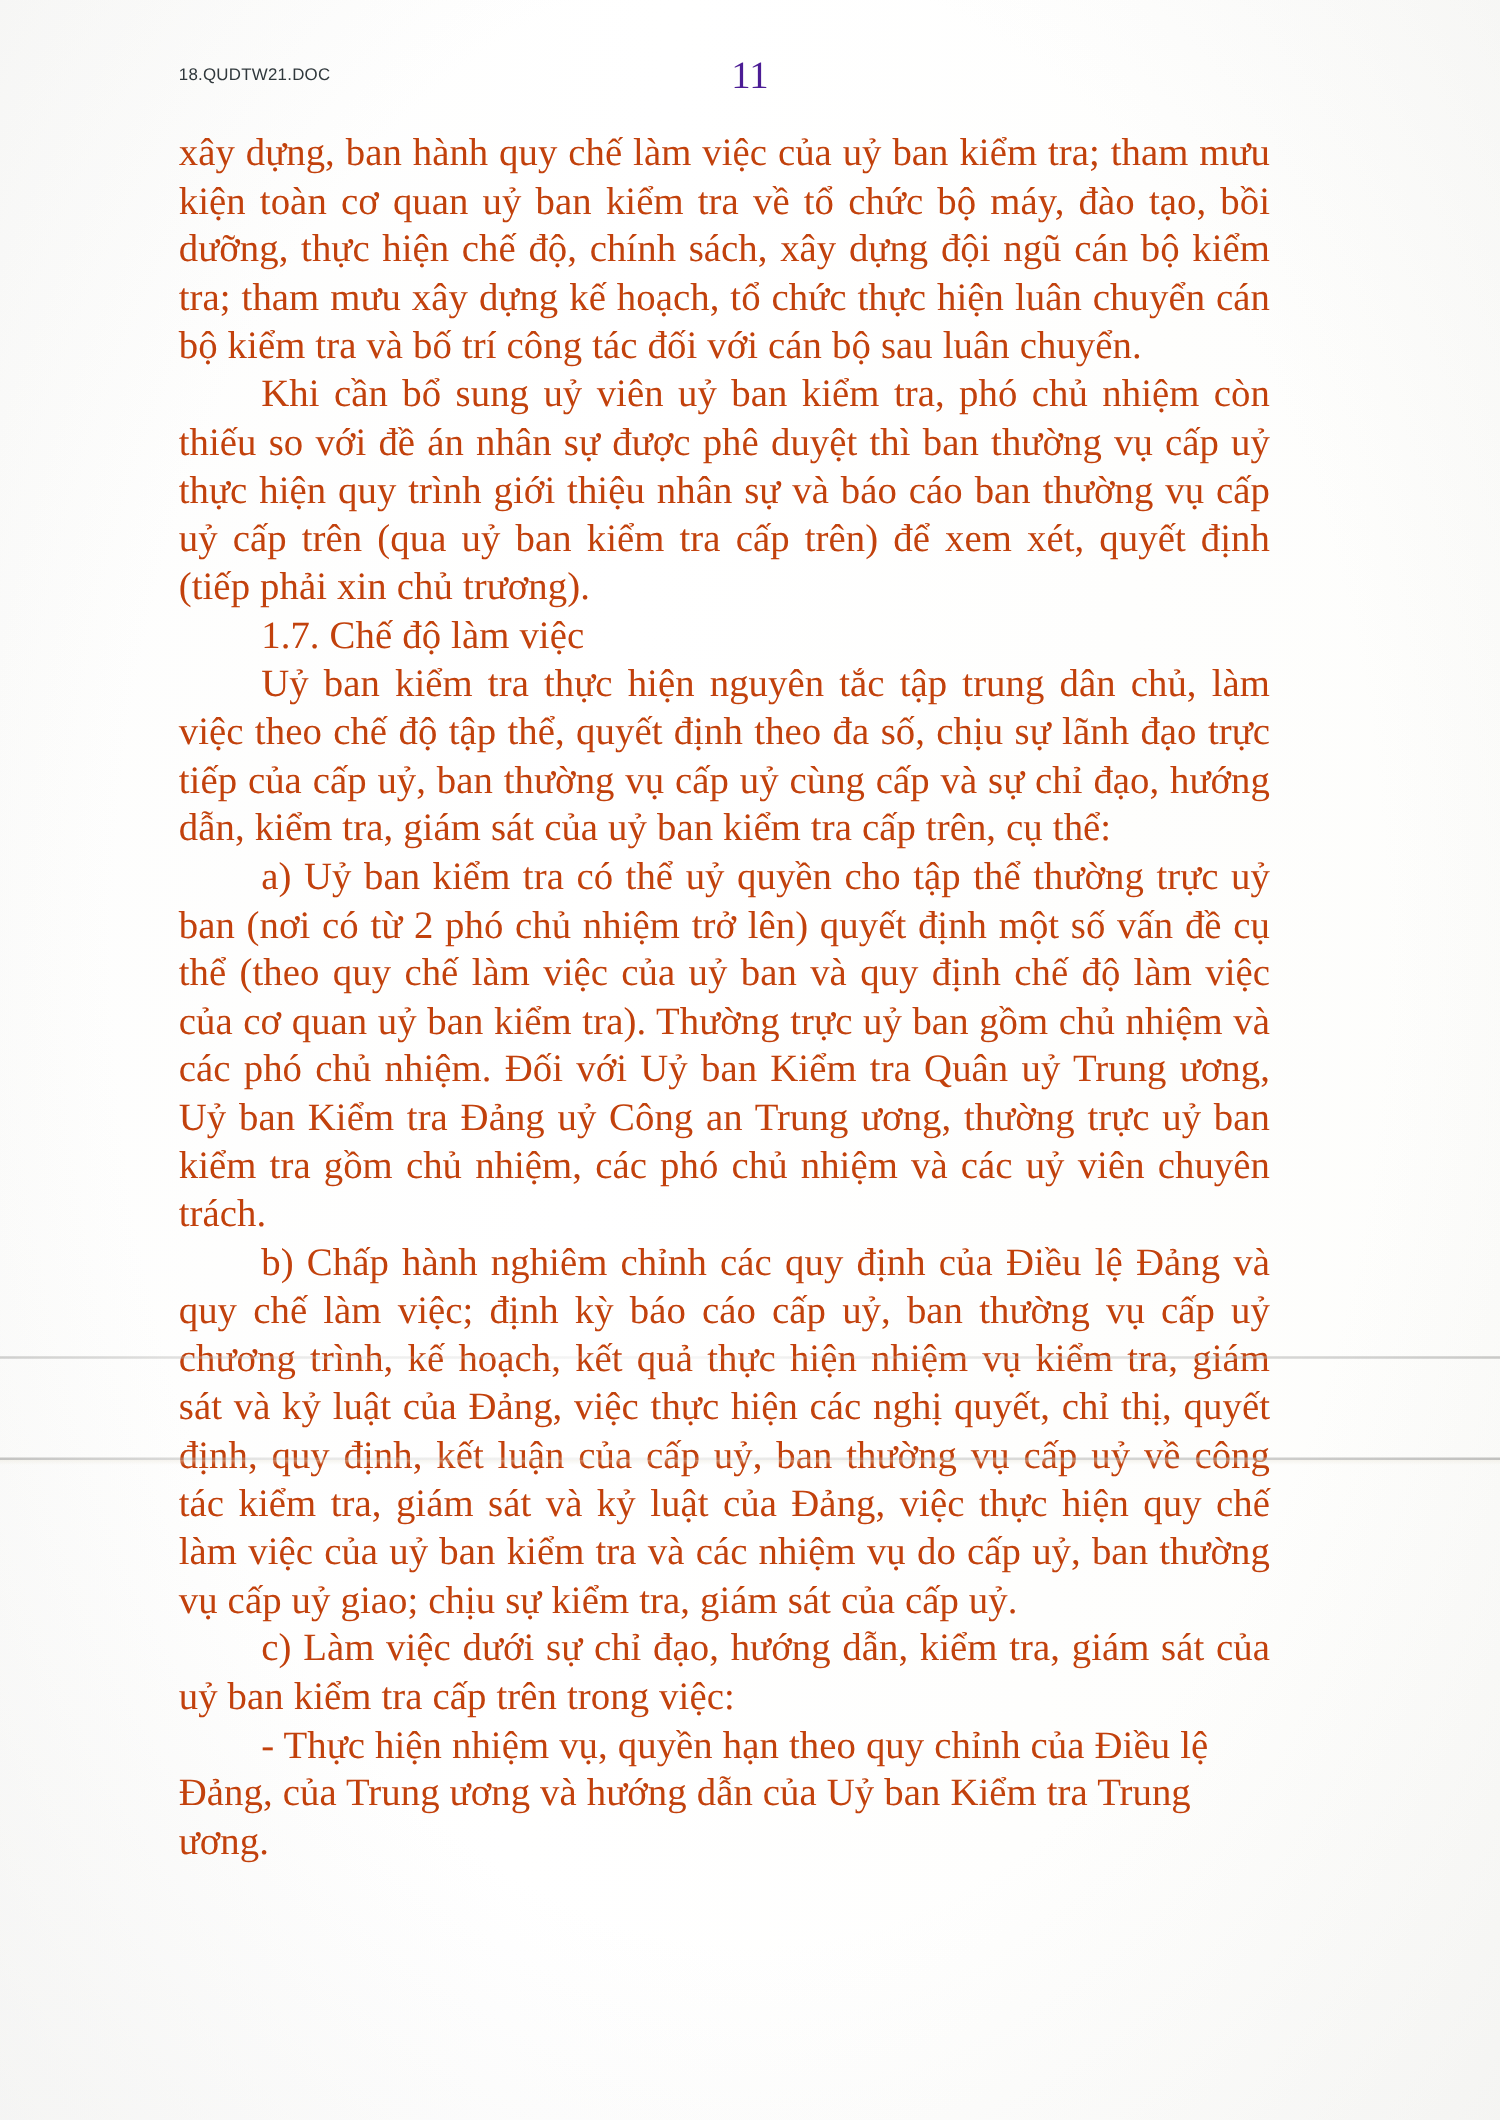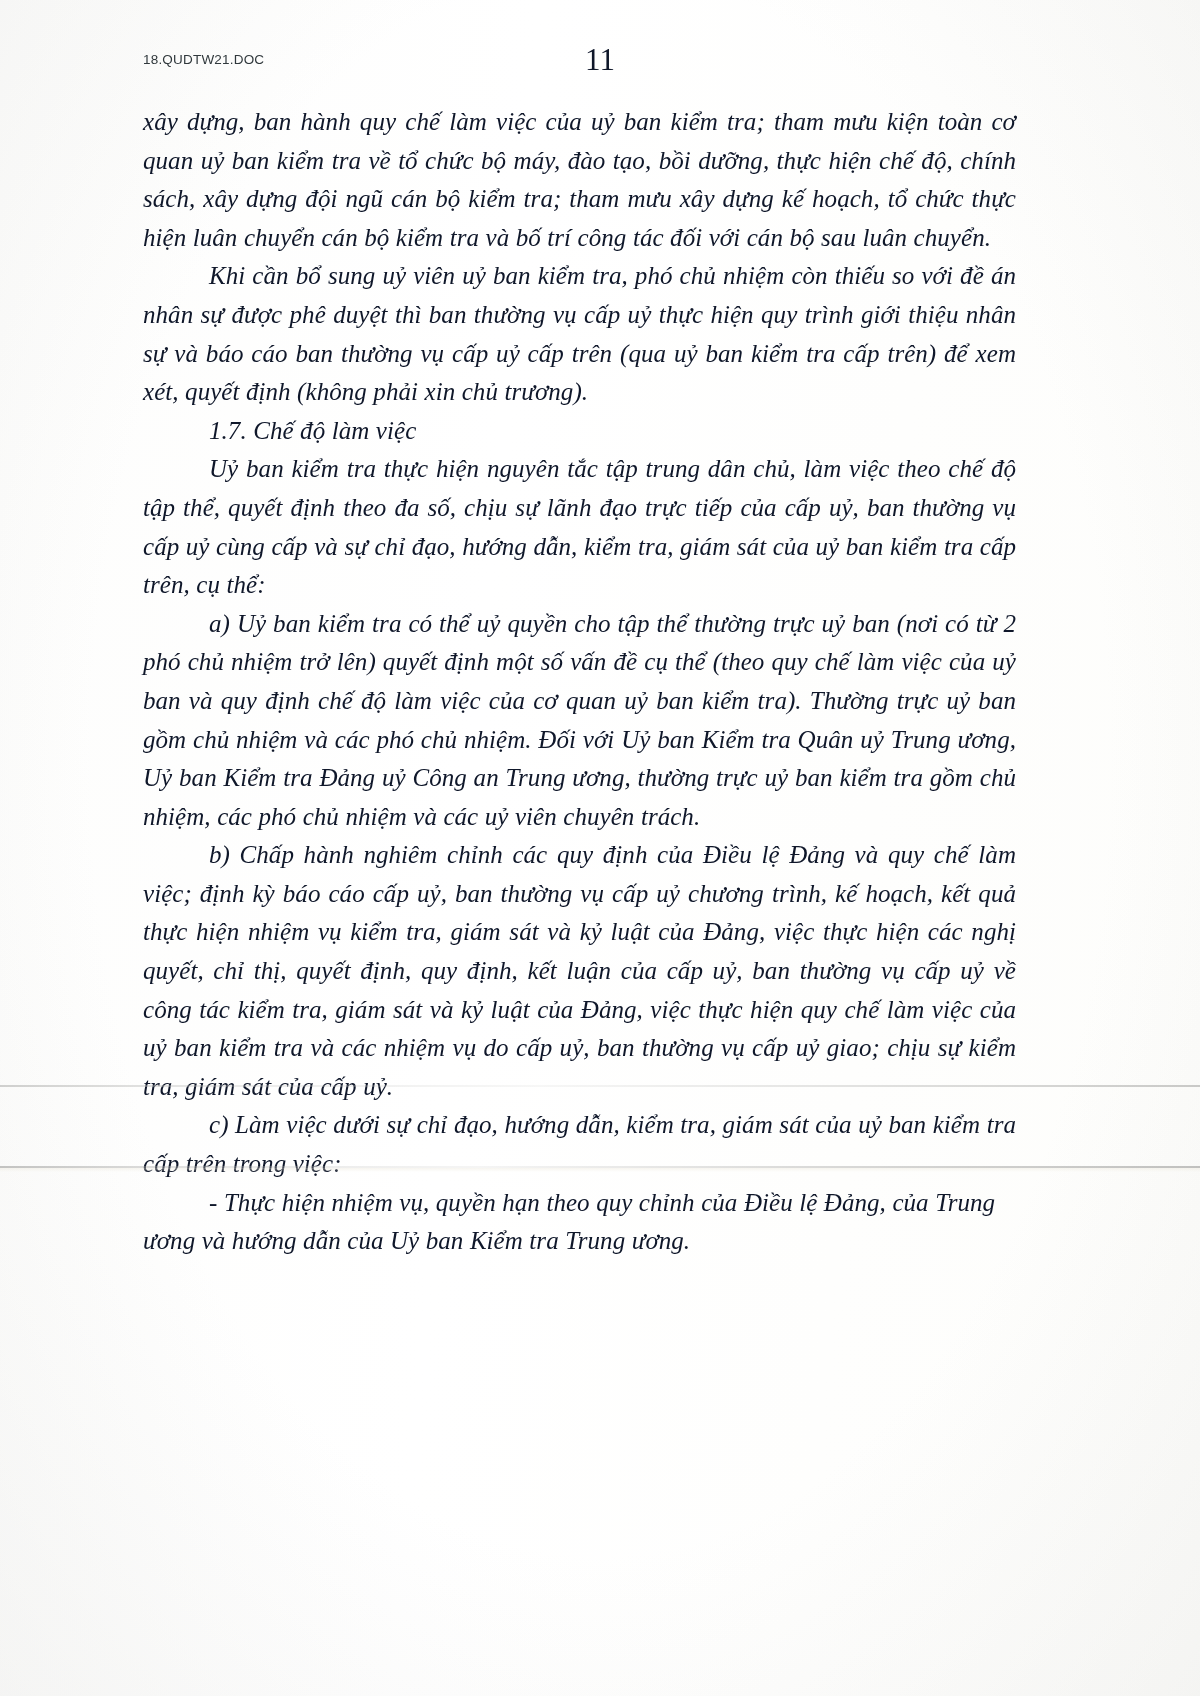--- a/index.html
+++ b/index.html
@@ -56,42 +56,41 @@
     color: #30383c;
     white-space: nowrap;
   }
   .page-number {
     position: absolute;
     left: 0;
     top: 0;
     width: 1200px;
     text-align: center;
     font-size: 31px;
-    color: #0f172a;
+    color: #4c1d95;
     font-family: "Liberation Serif", "DejaVu Serif", serif;
   }
 
   
   .body-block {
     position: absolute;
     left: 143px;
     top: 103px;
     width: 873px;
   }
 
   p.para {
     margin: 0 0 0 0;
-    font-size: 25px;
+    font-size: 31px;
     line-height: 38.6px;
     text-align: justify;
     text-justify: inter-word;
     letter-spacing: 0.05px;
     word-spacing: 0.2px;
-    color: #0f172a;
-    font-style: italic;
+    color: #c2410c;
     -webkit-font-smoothing: antialiased;
   }
   p.para.indent {
     text-indent: 66px;
   }
   p.para.last-left {
     text-align: left;
   }
 
   
@@ -150,21 +149,21 @@
 
     <div class="header">
       <div class="doc-code">18.QUDTW21.DOC</div>
       <div class="page-number">11</div>
     </div>
 
     <div class="body-block">
 
       <p class="para" id="para-0">xây dựng, ban hành quy chế làm việc của uỷ ban kiểm tra; tham mưu kiện toàn cơ quan uỷ ban kiểm tra về tổ chức bộ máy, đào tạo, bồi dưỡng, thực hiện chế độ, chính sách, xây dựng đội ngũ cán bộ kiểm tra; tham mưu xây dựng kế hoạch, tổ chức thực hiện luân chuyển cán bộ kiểm tra và bố trí công tác đối với cán bộ sau luân chuyển.</p>
 
-      <p class="para indent" id="para-1">Khi cần bổ sung uỷ viên uỷ ban kiểm tra, phó chủ nhiệm còn thiếu so với đề án nhân sự được phê duyệt thì ban thường vụ cấp uỷ thực hiện quy trình giới thiệu nhân sự và báo cáo ban thường vụ cấp uỷ cấp trên (qua uỷ ban kiểm tra cấp trên) để xem xét, quyết định (không phải xin chủ trương).</p>
+      <p class="para indent" id="para-1">Khi cần bổ sung uỷ viên uỷ ban kiểm tra, phó chủ nhiệm còn thiếu so với đề án nhân sự được phê duyệt thì ban thường vụ cấp uỷ thực hiện quy trình giới thiệu nhân sự và báo cáo ban thường vụ cấp uỷ cấp trên (qua uỷ ban kiểm tra cấp trên) để xem xét, quyết định (tiếp phải xin chủ trương).</p>
 
 
 
       <p class="para heading-line" id="para-4">1.7. Chế độ làm việc</p>
 
       <p class="para indent" id="para-5">Uỷ ban kiểm tra thực hiện nguyên tắc tập trung dân chủ, làm việc theo chế độ tập thể, quyết định theo đa số, chịu sự lãnh đạo trực tiếp của cấp uỷ, ban thường vụ cấp uỷ cùng cấp và sự chỉ đạo, hướng dẫn, kiểm tra, giám sát của uỷ ban kiểm tra cấp trên, cụ thể:</p>
 
       <p class="para indent" id="para-6">a) Uỷ ban kiểm tra có thể uỷ quyền cho tập thể thường trực uỷ ban (nơi có từ 2 phó chủ nhiệm trở lên) quyết định một số vấn đề cụ thể (theo quy chế làm việc của uỷ ban và quy định chế độ làm việc của cơ quan uỷ ban kiểm tra). Thường trực uỷ ban gồm chủ nhiệm và các phó chủ nhiệm. Đối với Uỷ ban Kiểm tra Quân uỷ Trung ương, Uỷ ban Kiểm tra Đảng uỷ Công an Trung ương, thường trực uỷ ban kiểm tra gồm chủ nhiệm, các phó chủ nhiệm và các uỷ viên chuyên trách.</p>
 
       <p class="para indent" id="para-7">b) Chấp hành nghiêm chỉnh các quy định của Điều lệ Đảng và quy chế làm việc; định kỳ báo cáo cấp uỷ, ban thường vụ cấp uỷ chương trình, kế hoạch, kết quả thực hiện nhiệm vụ kiểm tra, giám sát và kỷ luật của Đảng, việc thực hiện các nghị quyết, chỉ thị, quyết định, quy định, kết luận của cấp uỷ, ban thường vụ cấp uỷ về công tác kiểm tra, giám sát và kỷ luật của Đảng, việc thực hiện quy chế làm việc của uỷ ban kiểm tra và các nhiệm vụ do cấp uỷ, ban thường vụ cấp uỷ giao; chịu sự kiểm tra, giám sát của cấp uỷ.</p>

